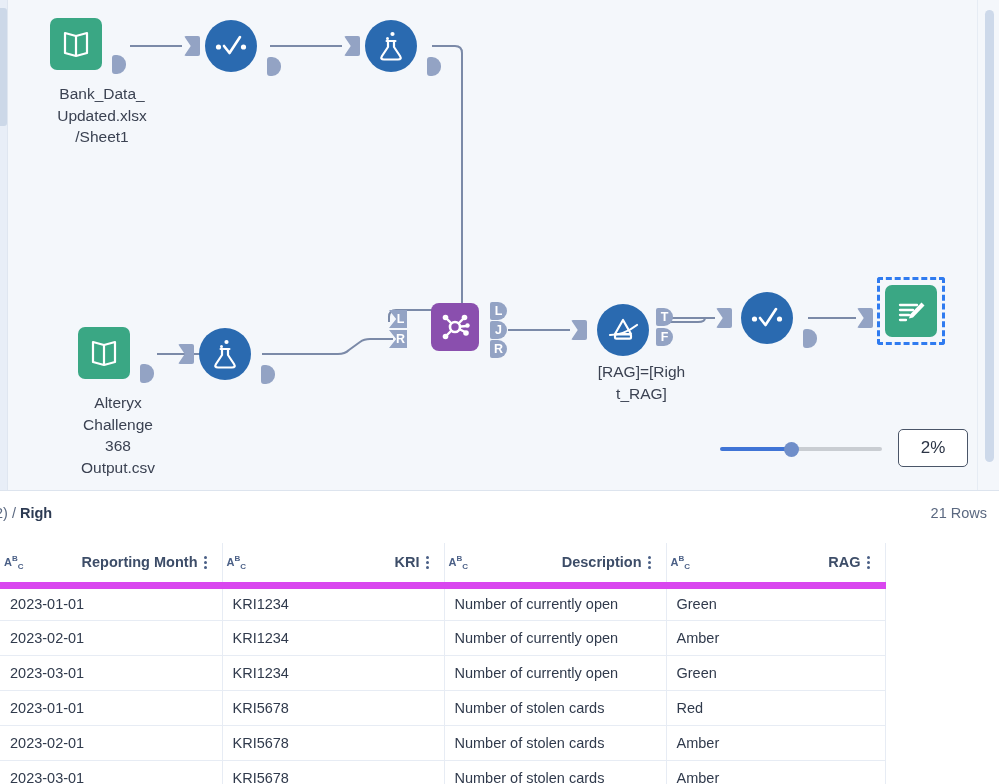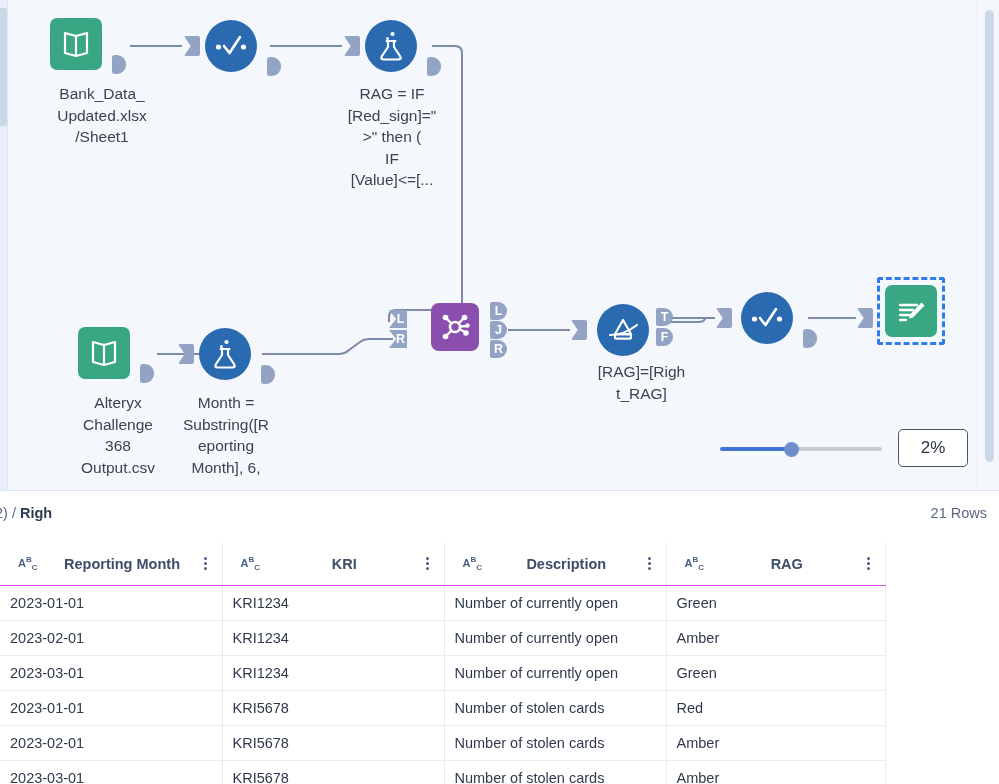--- a/index.html
+++ b/index.html
@@ -163,25 +163,25 @@
 
   #grid { position: absolute; left: 0; top: 52px; width: 999px; height: 242px; }
   table.data-grid {
     border-collapse: collapse;
     table-layout: fixed;
     width: 885px;
     font-family: "Liberation Sans", sans-serif;
   }
   table.data-grid th {
     height: 42px;
-    border-bottom: 1px solid #d946ef;
+    border-bottom: 7px solid #d946ef;
     border-right: 1px solid #e7ecf4;
     background: #ffffff;
-    padding: 0 0 0 18px;
-    text-align: center;
+    padding: 0 0 0 4px;
+    text-align: right;
     font-weight: bold;
     font-size: 14.5px;
     color: #3d4d68;
     vertical-align: middle;
   }
   .th-inner { display: flex; align-items: center; width: 100%; }
   .type-icon {
     font-size: 11px; color: #4a5f86; font-weight: bold;
     margin-right: 9px; letter-spacing: 0; white-space: nowrap;
     position: relative; top: 0;
@@ -281,25 +281,20 @@
             <svg width="28" height="32" viewBox="0 0 28 32">
               <circle cx="15.5" cy="4" r="2.1" fill="#ffffff"></circle>
               <circle cx="10.5" cy="8.5" r="1.5" fill="#ffffff"></circle>
               <path d="M11 11 L11 17 L5 26 Q3 29.5 7 29.5 L21 29.5 Q25 29.5 23 26 L17 17 L17 11 Z" fill="none" stroke="#ffffff" stroke-width="2.2" stroke-linejoin="round"></path>
               <line x1="9.6" y1="11" x2="18.4" y2="11" stroke="#ffffff" stroke-width="2.2" stroke-linecap="round"></line>
             </svg>
           </div>
         </div>
         <div class="anchor-out" style="left:62px; top:37px"></div>
       </div>
-      <div class="node-label" style="left:325px; top:83px; width:118px">RAG = IF
-[Red_sign]="
-&gt;" then (
-IF
-[Value]&lt;=[...</div>
 
       <div class="node" style="left:70px; top:327px">
         <div class="node-icon">
           <div class="square-tool green-tool" style="width:52px;height:52px;border-radius:7px">
             <svg width="30" height="28" viewBox="0 0 30 28">
               <path d="M15 6 L4 3 L4 23 L15 26 L26 23 L26 3 Z" fill="none" stroke="#ffffff" stroke-width="2.2" stroke-linejoin="round"></path>
               <line x1="15" y1="6" x2="15" y2="26" stroke="#ffffff" stroke-width="2.2"></line>
             </svg>
           </div>
         </div>
@@ -318,24 +313,20 @@
             <svg width="28" height="32" viewBox="0 0 28 32">
               <circle cx="15.5" cy="4" r="2.1" fill="#ffffff"></circle>
               <circle cx="10.5" cy="8.5" r="1.5" fill="#ffffff"></circle>
               <path d="M11 11 L11 17 L5 26 Q3 29.5 7 29.5 L21 29.5 Q25 29.5 23 26 L17 17 L17 11 Z" fill="none" stroke="#ffffff" stroke-width="2.2" stroke-linejoin="round"></path>
               <line x1="9.6" y1="11" x2="18.4" y2="11" stroke="#ffffff" stroke-width="2.2" stroke-linecap="round"></line>
             </svg>
           </div>
         </div>
         <div class="anchor-out" style="left:62px; top:37px"></div>
       </div>
-      <div class="node-label" style="left:156px; top:392px; width:124px">Month =
-Substring([R
-eporting
-Month], 6,</div>
 
       <div class="anchor-in-lbl" style="left:381px; top:310px">L</div>
       <div class="anchor-in-lbl" style="left:381px; top:330px">R</div>
 
       <div class="node" style="left:423px; top:303px">
         <div class="node-icon" style="width:48px;height:48px">
           <div class="square-tool purple-tool">
             <svg width="30" height="30" viewBox="0 0 30 30">
               <line x1="15" y1="15" x2="6" y2="6" stroke="#ffffff" stroke-width="2.4"></line>
               <line x1="15" y1="15" x2="24" y2="6" stroke="#ffffff" stroke-width="2.4"></line>

